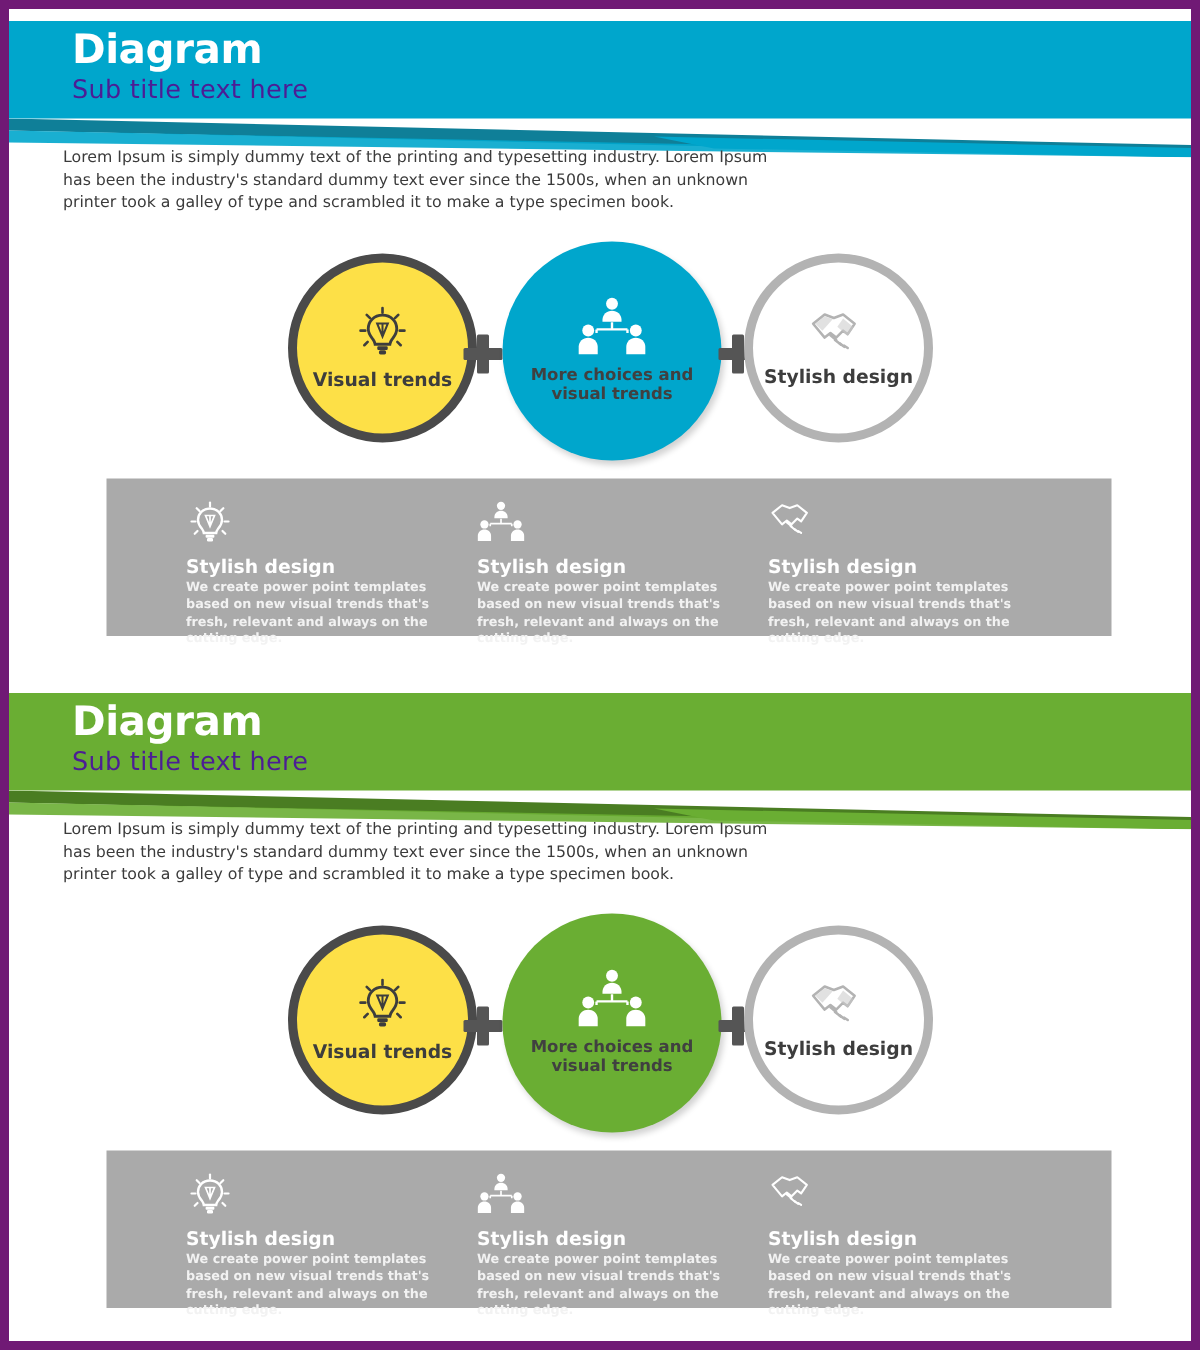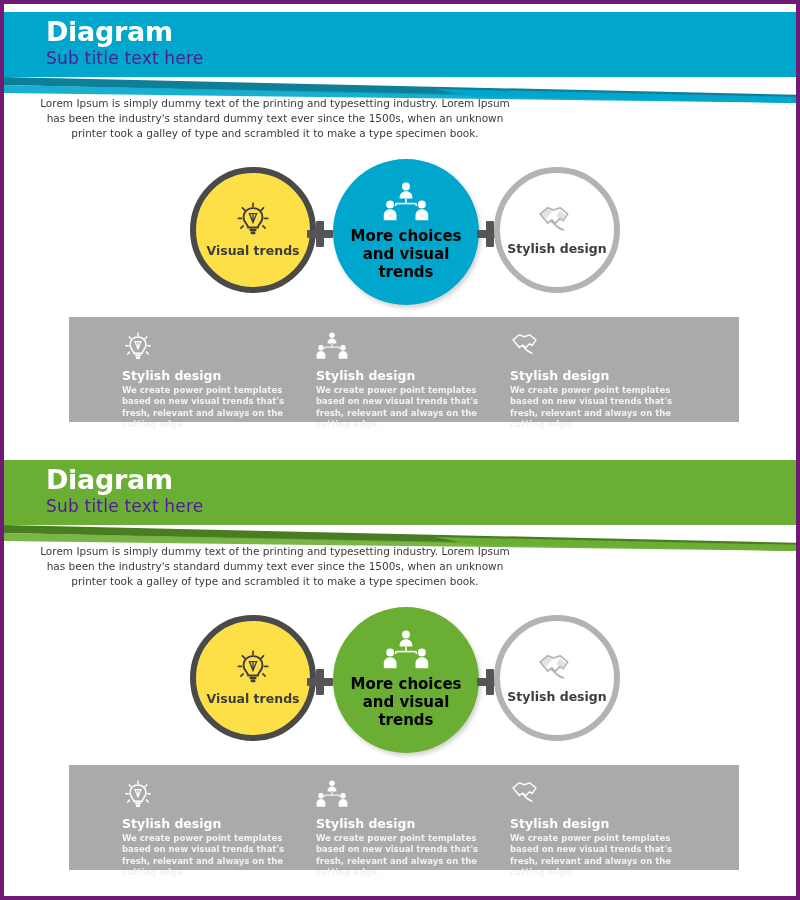--- a/index.html
+++ b/index.html
@@ -10,21 +10,21 @@
     background: #ffffff;
     font-family: "DejaVu Sans", "Liberation Sans", sans-serif;
     overflow: hidden;
   }
 
   .page {
     position: relative;
     width: 800px;
     height: 900px;
     background: #ffffff;
-    border: 4px solid #701a75;
+    border: 6px solid #701a75;
     overflow: hidden;
   }
 
   
   .slide {
     position: absolute;
     left: 0;
     width: 800px;
     height: 445px;
     overflow: hidden;
@@ -73,21 +73,20 @@
 
   
   .intro {
     position: absolute;
     left: 36px;
     top: 92px;
     width: 470px;
     font-size: 10.5px;
     line-height: 1.45;
     color: #3b3b3b;
-    text-align: center;
   }
 
   
   .circle-row {
     position: absolute;
     top: 155px;
     left: 0;
     width: 800px;
     height: 140px;
   }
@@ -129,21 +128,21 @@
     background: #ffffff;
   }
 
   .circle-label {
     font-size: 12.5px;
     font-weight: bold;
     line-height: 1.18;
   }
   .circle-outline-dark .circle-label { color: #3d3d3d; }
   .circle-outline-light .circle-label { color: #3d3d3d; }
-  .circle-filled .circle-label { color: #000000; font-size: 15px; }
+  .circle-filled .circle-label { color: #404040; font-size: 11px; }
 
   .circle-icon { margin-bottom: 5px; line-height: 0; }
   .circle-filled .circle-icon { margin-bottom: 6px; }
 
   
   .plus {
     position: absolute;
     top: 62px;
     width: 26px;
     height: 26px;

